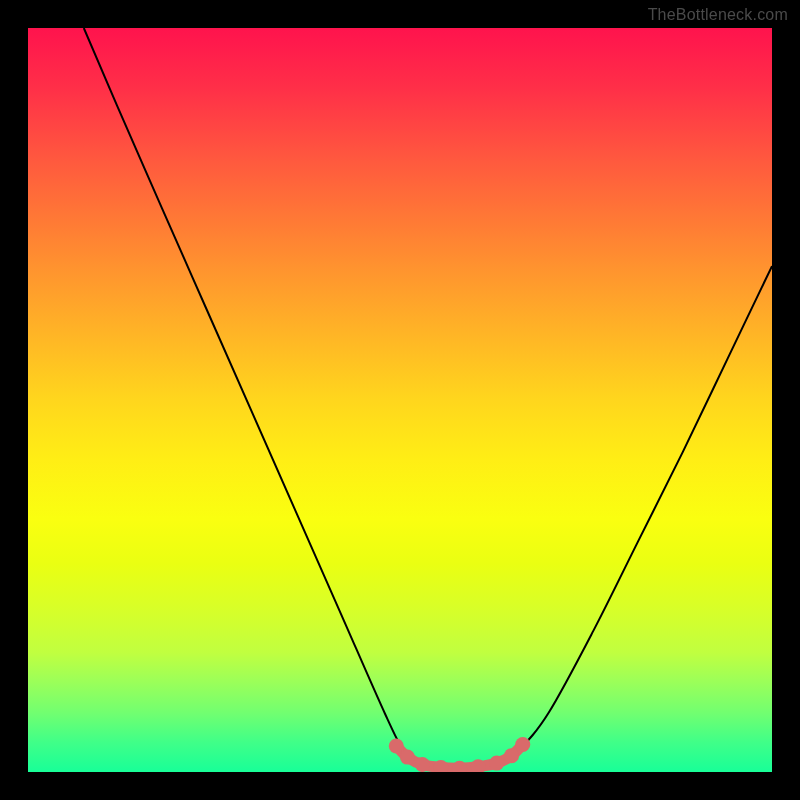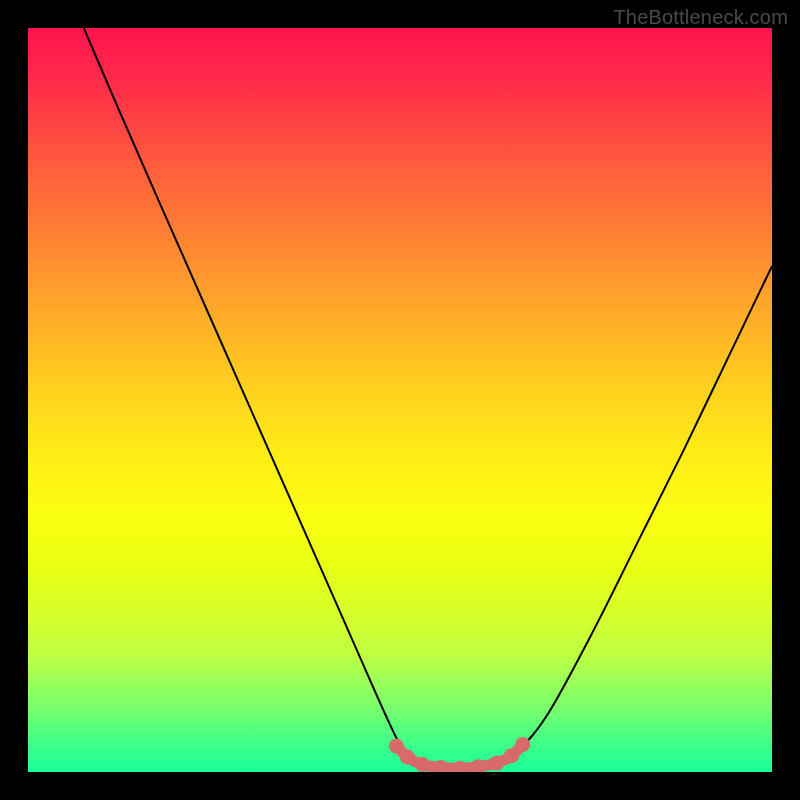--- a/index.html
+++ b/index.html
@@ -9,21 +9,21 @@
     background: #000;
     position: relative;
     overflow: hidden;
     font-family: Arial, Helvetica, sans-serif;
   }
   .watermark {
     position: absolute;
     top: 6px;
     right: 12px;
     color: #4a4a4a;
-    font-size: 20px;
+    font-size: 16px;
     letter-spacing: 0.2px;
     z-index: 10;
   }
   .plot-frame {
     position: absolute;
     left: 28px;
     top: 28px;
     width: 744px;
     height: 744px;
     background: linear-gradient(

